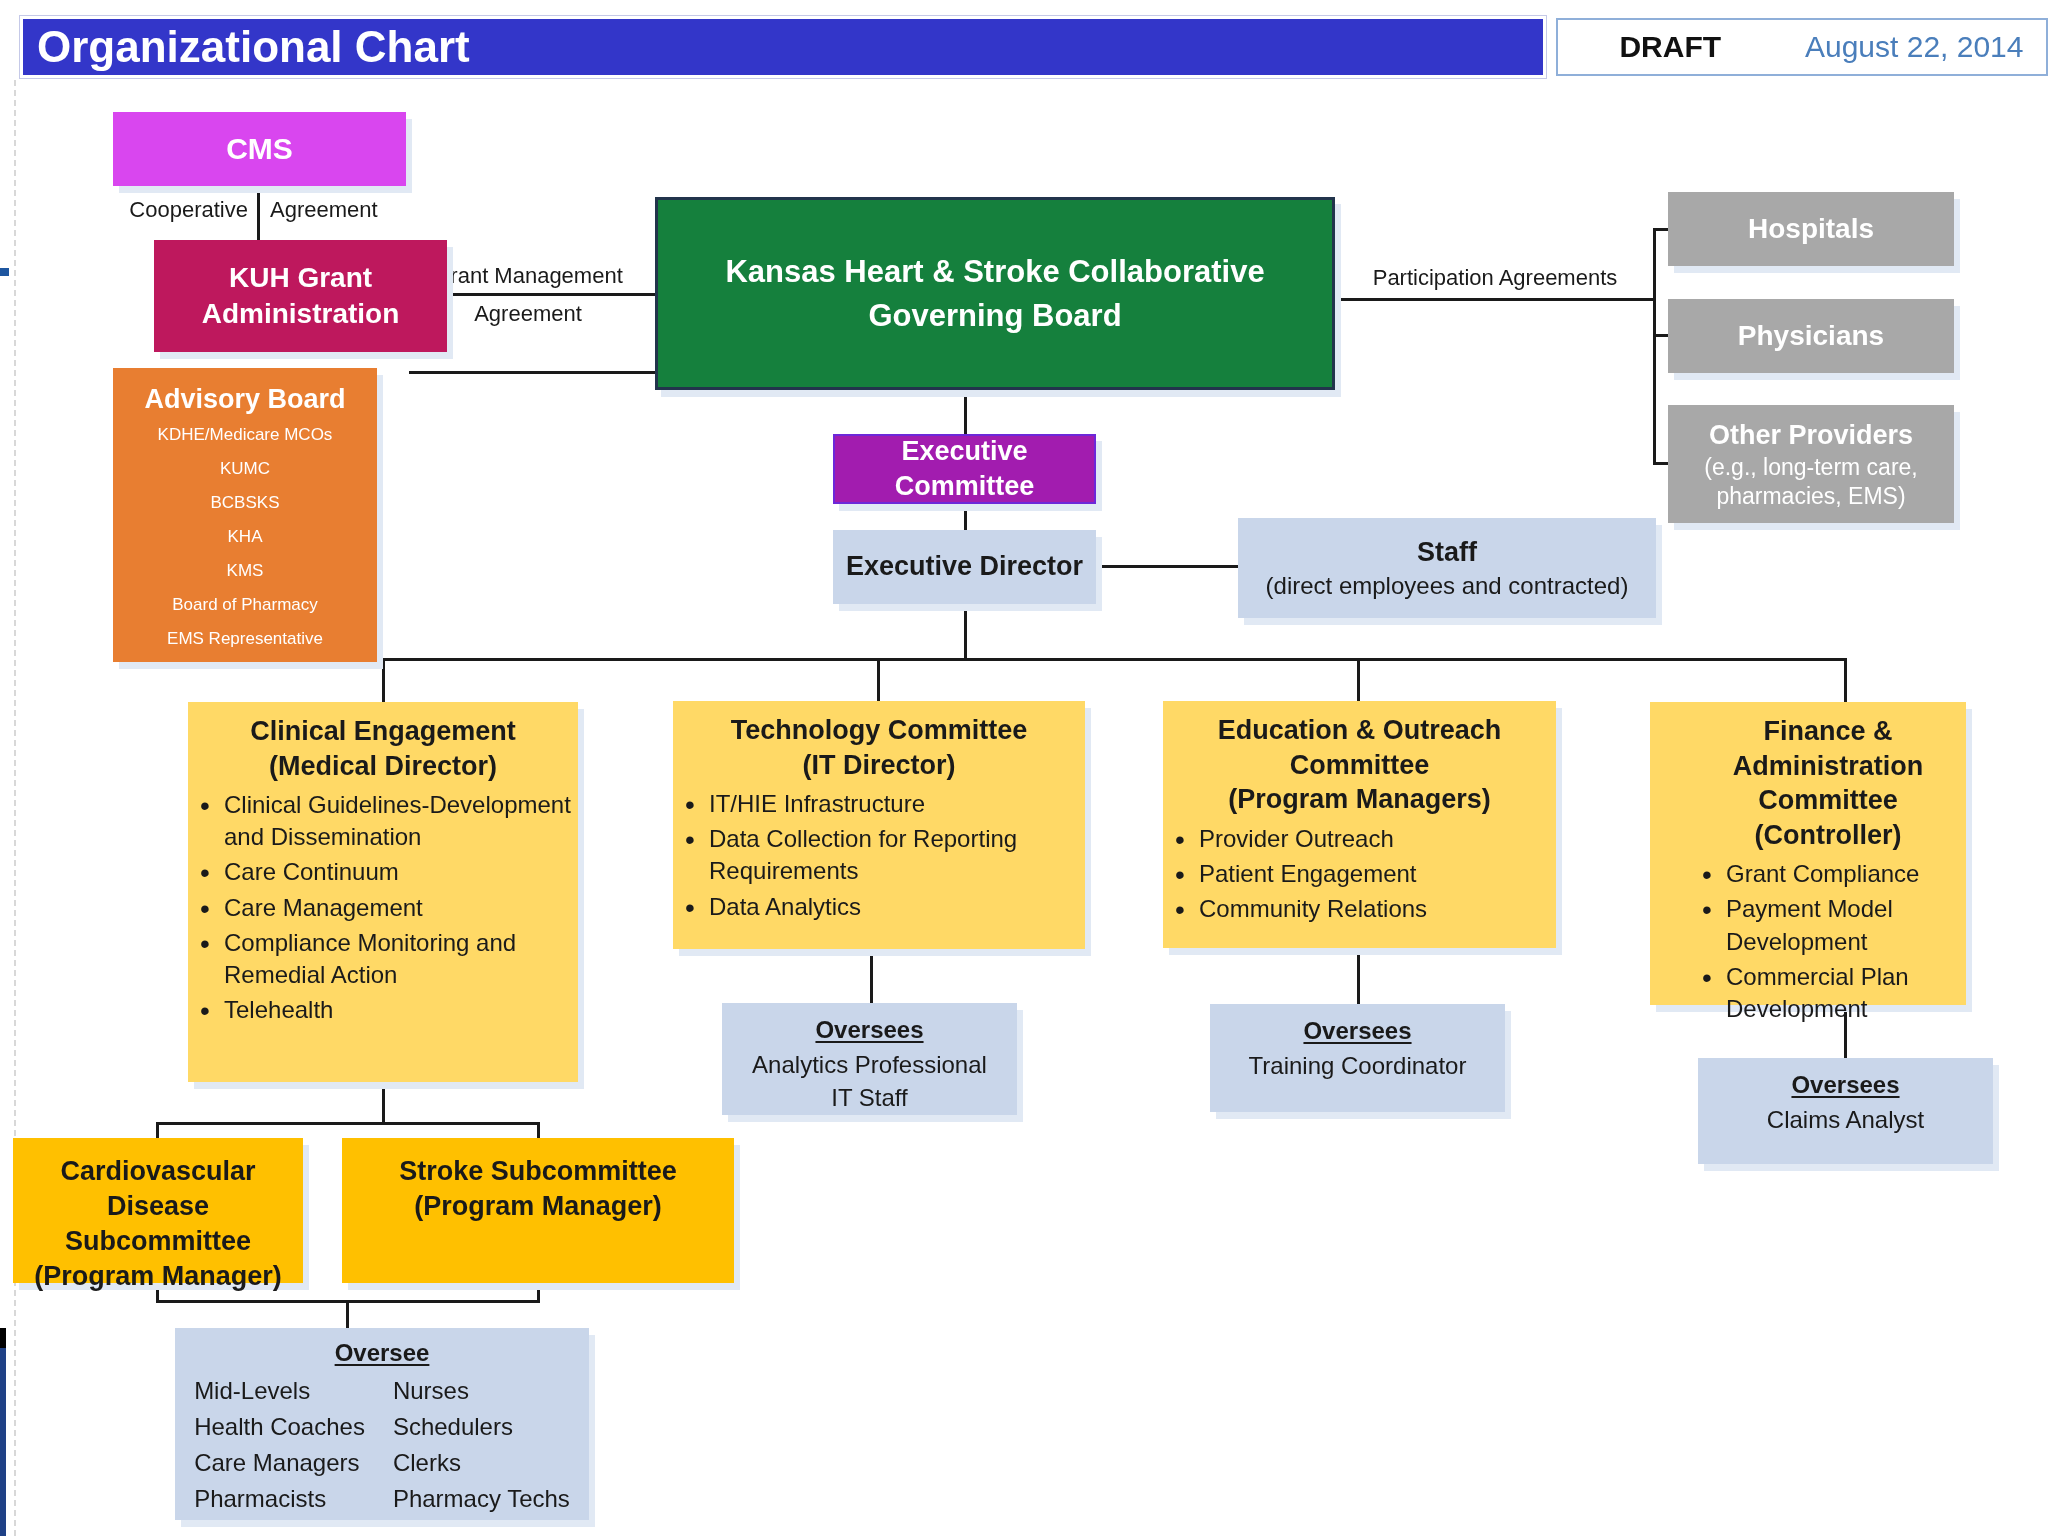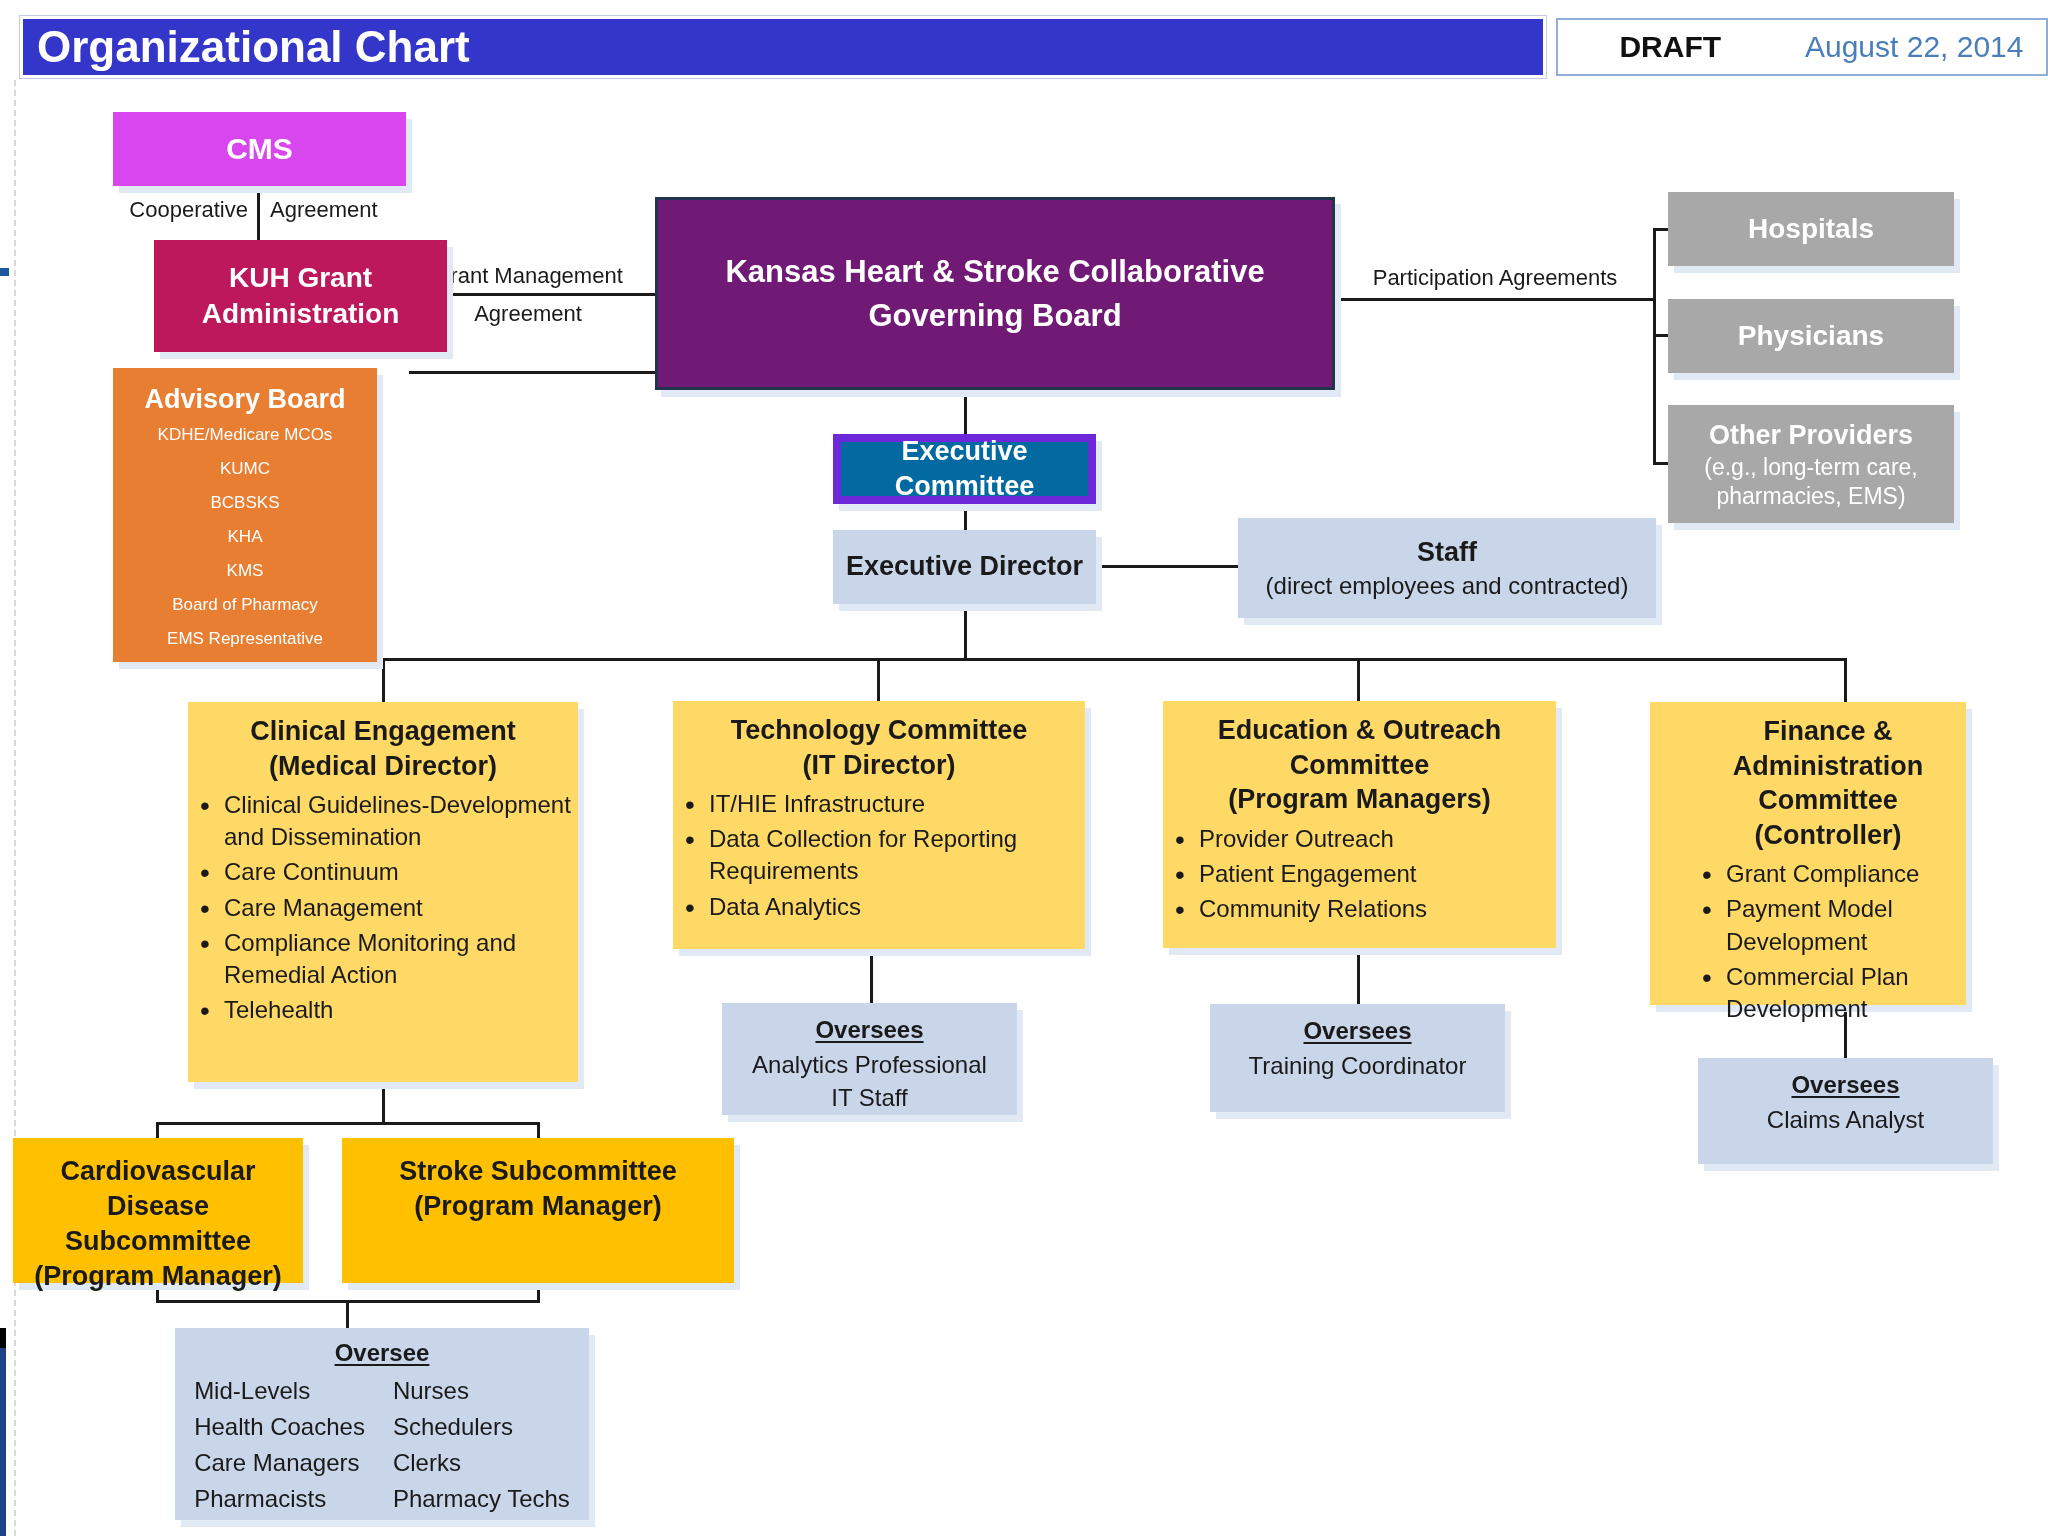--- a/index.html
+++ b/index.html
@@ -21,22 +21,22 @@
   }
   .draftbox{
     background:#fff;border:2px solid #8fafd9;display:flex;align-items:center;
   }
   .draftbox .d1{flex:0 0 46%;text-align:center;font-weight:bold;font-size:30px;color:#111;}
   .draftbox .d2{flex:1;text-align:center;font-size:30px;color:#4a7ebb;}
   
   .green{background:#d946ef;color:#fff;}
   .red{background:#be185d;color:#fff;margin-left:41px;}
   .orange{background:#e87e31;color:#fff;}
-  .boardblue{background:#701a75;border:3px solid #22344c;color:#fff;}
-  .ecblue{background:#0369a1;border:8px solid #6d28d9;color:#fff;}
+  .boardblue{background:#15803d;border:3px solid #22344c;color:#fff;}
+  .ecblue{background:#a21caf;border:2px solid #6d28d9;color:#fff;}
   .lblue{background:#c9d6ea;color:#1a1a1a;}
   .gray{background:#a8a8a8;color:#fff;}
   .yellow{background:#ffd966;color:#1a1a1a;}
   .gold{background:#ffc000;color:#1a1a1a;}
   .vcenter{display:flex;flex-direction:column;align-items:center;justify-content:center;}
   .b30{font-weight:bold;font-size:30px;}
   .b28{font-weight:bold;font-size:28px;line-height:1.3;}
   .b27{font-weight:bold;font-size:27px;line-height:1.3;}
   .b31{font-weight:bold;font-size:31px;line-height:1.4;}
   .sub24{font-size:24px;line-height:1.25;}

